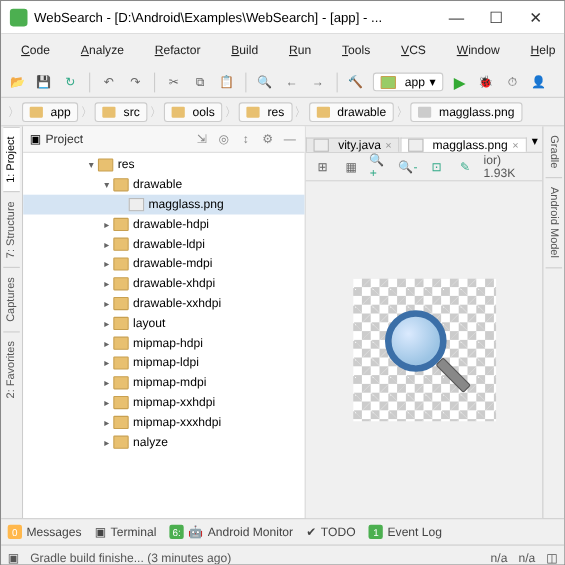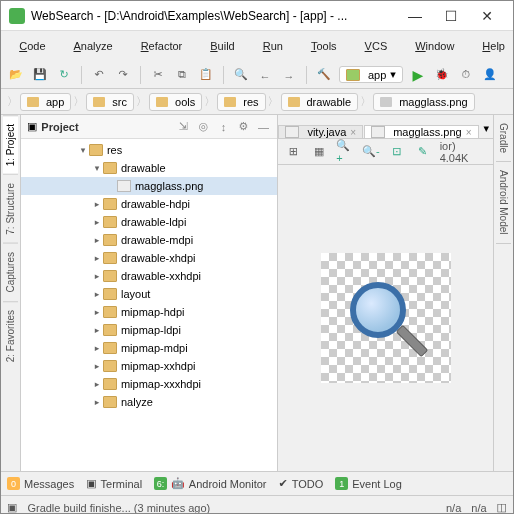--- a/index.html
+++ b/index.html
@@ -21,21 +21,21 @@
 .crumb .fico { width: 12px; height: 10px; background: #e8c070; border-radius: 1px; }
 .crumb.file .fico { background: #ccc; }
 .content { display: flex; height: 356px; }
 .leftgutter { width: 20px; background: #f0f0f0; border-right: 1px solid #ccc; display: flex; flex-direction: column; align-items: center; }
 .vtab { writing-mode: vertical-rl; transform: rotate(180deg); padding: 8px 2px; font-size: 10px; color: #555; border-bottom: 1px solid #ccc; display: flex; align-items: center; gap: 3px; }
 .vtab.active { background: #fff; color: #000; }
 .rightgutter { width: 20px; background: #f0f0f0; border-left: 1px solid #ccc; display: flex; flex-direction: column; align-items: center; }
 .rvtab { writing-mode: vertical-rl; padding: 8px 2px; font-size: 10px; color: #555; border-bottom: 1px solid #ccc; }
 .projpanel { width: 258px; background: #fff; border-right: 1px solid #ccc; display: flex; flex-direction: column; }
 .projhdr { height: 24px; border-bottom: 1px solid #ddd; display: flex; align-items: center; padding: 0 6px; gap: 4px; background: #f7f7f7; }
-.projhdr .lbl { flex: 1; font-weight: bold; color: #333; }
+.projhdr .lbl { flex: 1; font-weight: normal; color: #333; }
 .projhdr .hbtn { width: 16px; height: 16px; color: #888; display: flex; align-items: center; justify-content: center; }
 .tree { flex: 1; overflow: auto; padding: 2px 0; }
 .tree-row { display: flex; align-items: center; height: 18px; padding-right: 4px; white-space: nowrap; }
 .tree-row.selected { background: #d5e4f3; }
 .arrow { width: 12px; text-align: center; color: #666; font-size: 9px; }
 .fico { width: 14px; height: 12px; margin-right: 4px; display: inline-block; }
 .ffolder { background: #e8c070; border-radius: 1px; border: 1px solid #c8a050; }
 .ffile { background: #eee; border: 1px solid #bbb; }
 .fxml { background: #d4a050; border: 1px solid #b08030; }
 .editor { flex: 1; background: #f0f0f0; display: flex; flex-direction: column; }
@@ -256,21 +256,21 @@
         </div>
         <div style="padding: 3px 4px;">▾</div>
       </div>
     <div class="imgtoolbar">
       <span class="tbtn">⊞</span>
       <span class="tbtn">▦</span>
       <span class="tbtn" style="color:#3a8">🔍+</span>
       <span class="tbtn" style="color:#3a8">🔍-</span>
       <span class="tbtn" style="color:#3a8">⊡</span>
       <span class="tbtn" style="color:#3a8">✎</span>
-      <span class="info">ior) 4.04K</span>
+      <span class="info">ior) 1.93K</span>
     </div>
     <div class="imgcanvas">
       <div class="checker">
         <div class="magglass">
           <div class="lens"></div>
           <div class="handle"></div>
         </div>
       </div>
     </div>
   </div>

